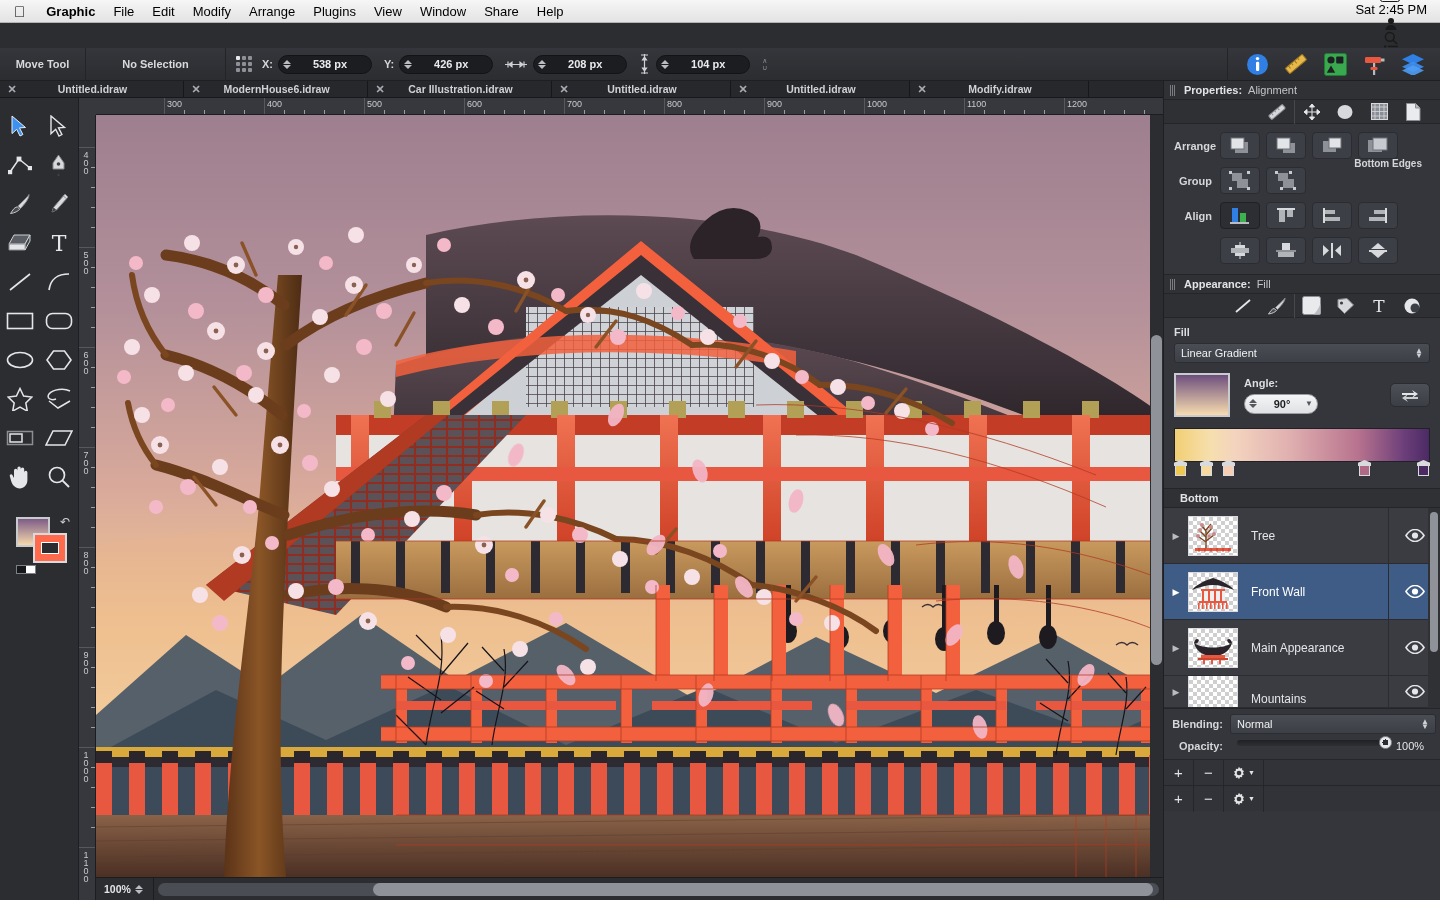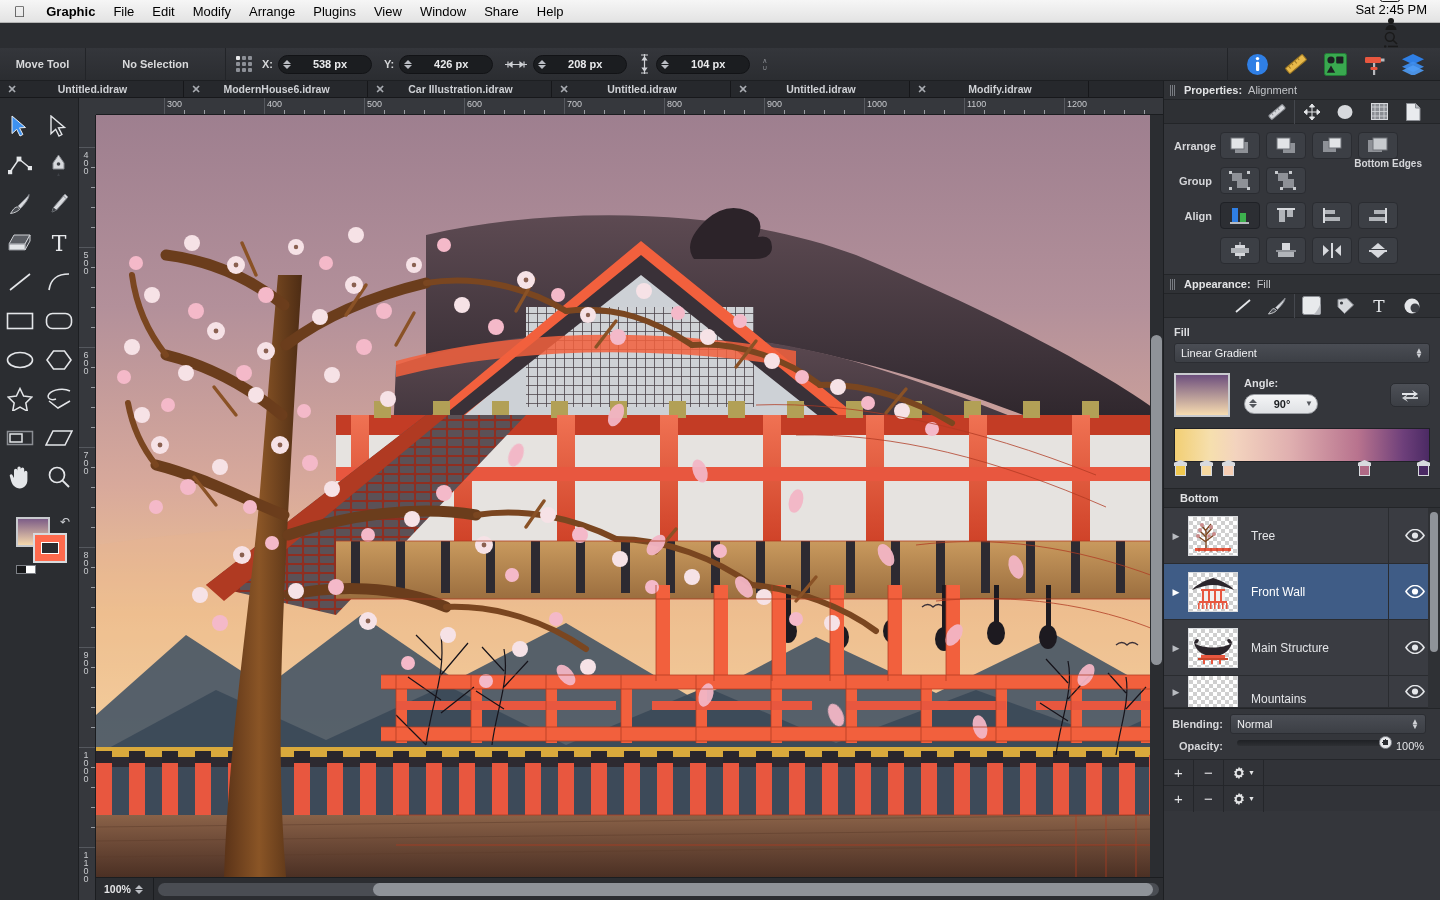--- a/index.html
+++ b/index.html
@@ -220,21 +220,21 @@
     background-image: linear-gradient(45deg, #cfcfcf 25%, transparent 25%, transparent 75%, #cfcfcf 75%),
                       linear-gradient(45deg, #cfcfcf 25%, transparent 25%, transparent 75%, #cfcfcf 75%);
     background-size: 8px 8px; background-position: 0 0, 4px 4px; position: relative; overflow: hidden; }
   .lname { flex: 1; padding-left: 13px; font-size: 12px; color: #e4e5e8; }
   .layer.sel .lname { color: #fff; }
   .eye { width: 52px; display: flex; align-items: center; justify-content: center;
      border-left: 1px solid #2a2c30; height: 56px; }
   .lscroll { position: absolute; right: 0; top: 0; bottom: 0; width: 12px; background: #2f3135;}
   .lsthumb { position: absolute; left: 2px; right: 2px; top: 4px; height: 140px; background: #8f9399; border-radius: 5px;}
 
-  .blendrow { display: flex; align-items: center; padding: 5px 14px 0 6px; }
+  .blendrow { display: flex; align-items: center; padding: 5px 4px 0 6px; }
   .blendlabel { font-size: 11px; font-weight: bold; color: #d5d6d9; width: 60px; text-align: right; padding-right: 7px; }
   .opacityrow { display: flex; align-items: flex-start; padding: 6px 10px 7px 6px; }
   .slider { flex: 1; height: 6px; background: linear-gradient(#1f2125,#2e3034); border-radius: 3px; position: relative; margin: 0 7px; }
   .knob { position: absolute; right: -3px; top: -4px; width: 13px; height: 13px; border-radius: 50%;
     background: radial-gradient(circle at 50% 50%, #2a2c31 0 3px, #e6e7ea 3px 100%); border: 1px solid #8d9097;}
   .pctval { font-size: 11px; color: #e4e5e8; width: 34px; }
 
   .footbar { height: 26px; background: #313338; border-top: 1px solid #24262a; display: flex; align-items: center; }
   .fbtn { width: 30px; height: 26px; display: flex; align-items: center; justify-content: center;
      border-right: 1px solid #24262a; color: #e2e3e5; font-size: 15px; }
@@ -1473,21 +1473,21 @@
               <path d="M43 14 C42 10 40 9 38 11 C39 14 41 16 43 14z" fill="#2b252b"></path>
               <rect x="12" y="26" width="24" height="3" fill="#e8573f"></rect>
               <rect x="9" y="29" width="30" height="2" fill="#c9452b"></rect>
               <g fill="#e8573f">
                 <rect x="14" y="31" width="2" height="4"></rect>
                 <rect x="22" y="31" width="2" height="4"></rect>
                 <rect x="30" y="31" width="2" height="4"></rect>
               </g>
             </svg>
         </span>
-        <span class="lname">Main Structure</span>
+        <span class="lname">Main Appearance</span>
         <span class="eye">
           <svg width="20" height="13" viewBox="0 0 20 13">
               <path d="M10 0.5C4.5 0.5 1 6.5 1 6.5s3.5 6 9 6 9-6 9-6-3.5-6-9-6z" fill="none" stroke="#e4e6e9" stroke-width="1.6"></path>
               <circle cx="10" cy="6.5" r="3.1" fill="#e4e6e9"></circle>
             </svg>
         </span>
       </div>
       <div class="layer" style="height:32px; overflow:hidden">
         <span class="disc">▶</span>
         <span class="thumb" style="height:34px"></span>

